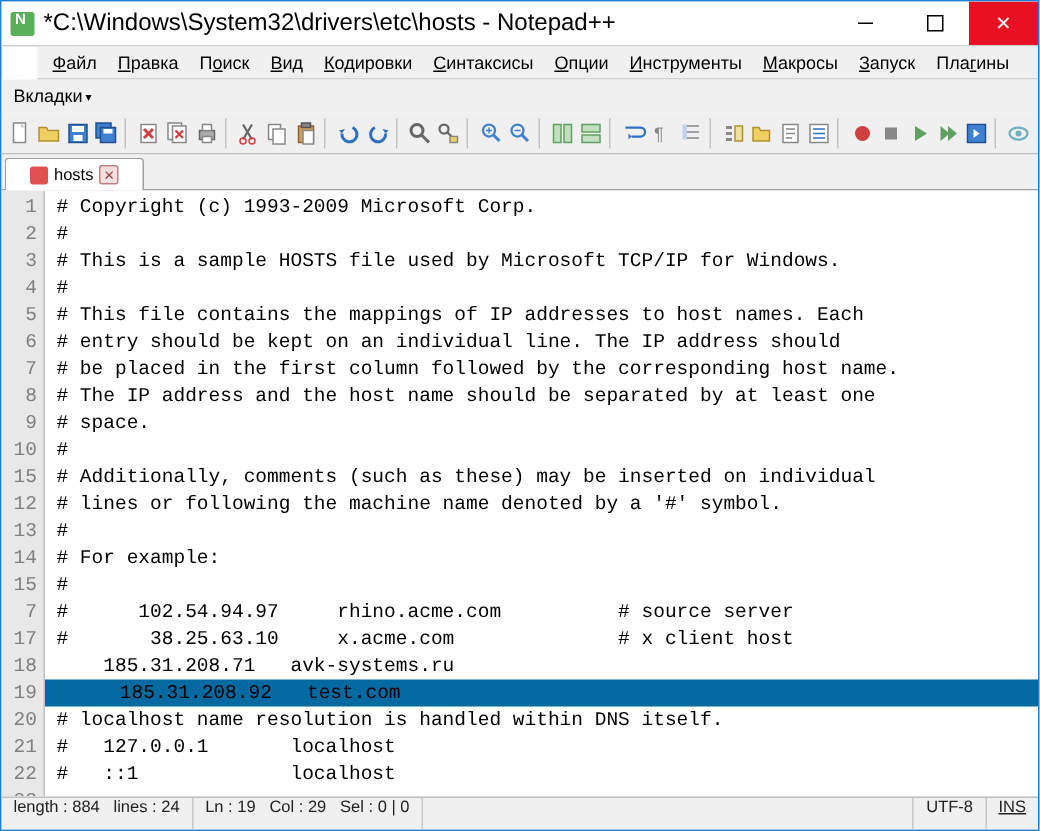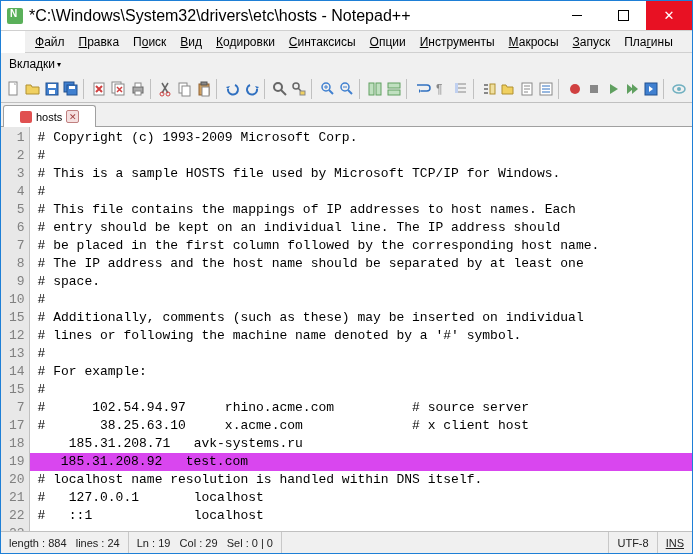--- a/index.html
+++ b/index.html
@@ -108,31 +108,31 @@
 .gutter {
   background:#e8e8e8;
   color:#808080;
   text-align:right;
   padding:2px 4px 2px 8px;
   border-right:1px solid #c0c0c0;
   line-height:18px;
   user-select:none;
 }
 .code { flex:1; padding:2px 0 2px 8px; line-height:18px; white-space:pre; overflow:auto; color:#000; position:relative;}
-.code .highlight { background:#d946ef; display:block; margin-left:-8px; padding-left:0; width:calc(100% + 8px);}
+.code .highlight { background:#0369a1; display:block; margin-left:-8px; padding-left:19px; width:calc(100% + 8px);}
 .statusbar {
   height:22px;
   background:#f0f0f0;
   border-top:1px solid #c0c0c0;
   display:flex;
   align-items:center;
   font-size:11px;
   color:#222;
 }
-.status-cell { padding:0 8px; border-right:1px solid #c8c8c8; height:100%; display:flex; align-items:center; }
+.status-cell { padding:0 8px; border-right:1px solid #c8c8c8; height:100%; display:flex; align-items:flex-start; }
 .status-cell:last-child { border-right:none;text-decoration:underline; }
 .spacer { flex:1; }
 </style>
 </head>
 <body>
 
 <div class="titlebar">
   <div class="title-icon"></div>
   <div class="title-text">*C:\Windows\System32\drivers\etc\hosts - Notepad++</div>
   <div class="win-btns">

